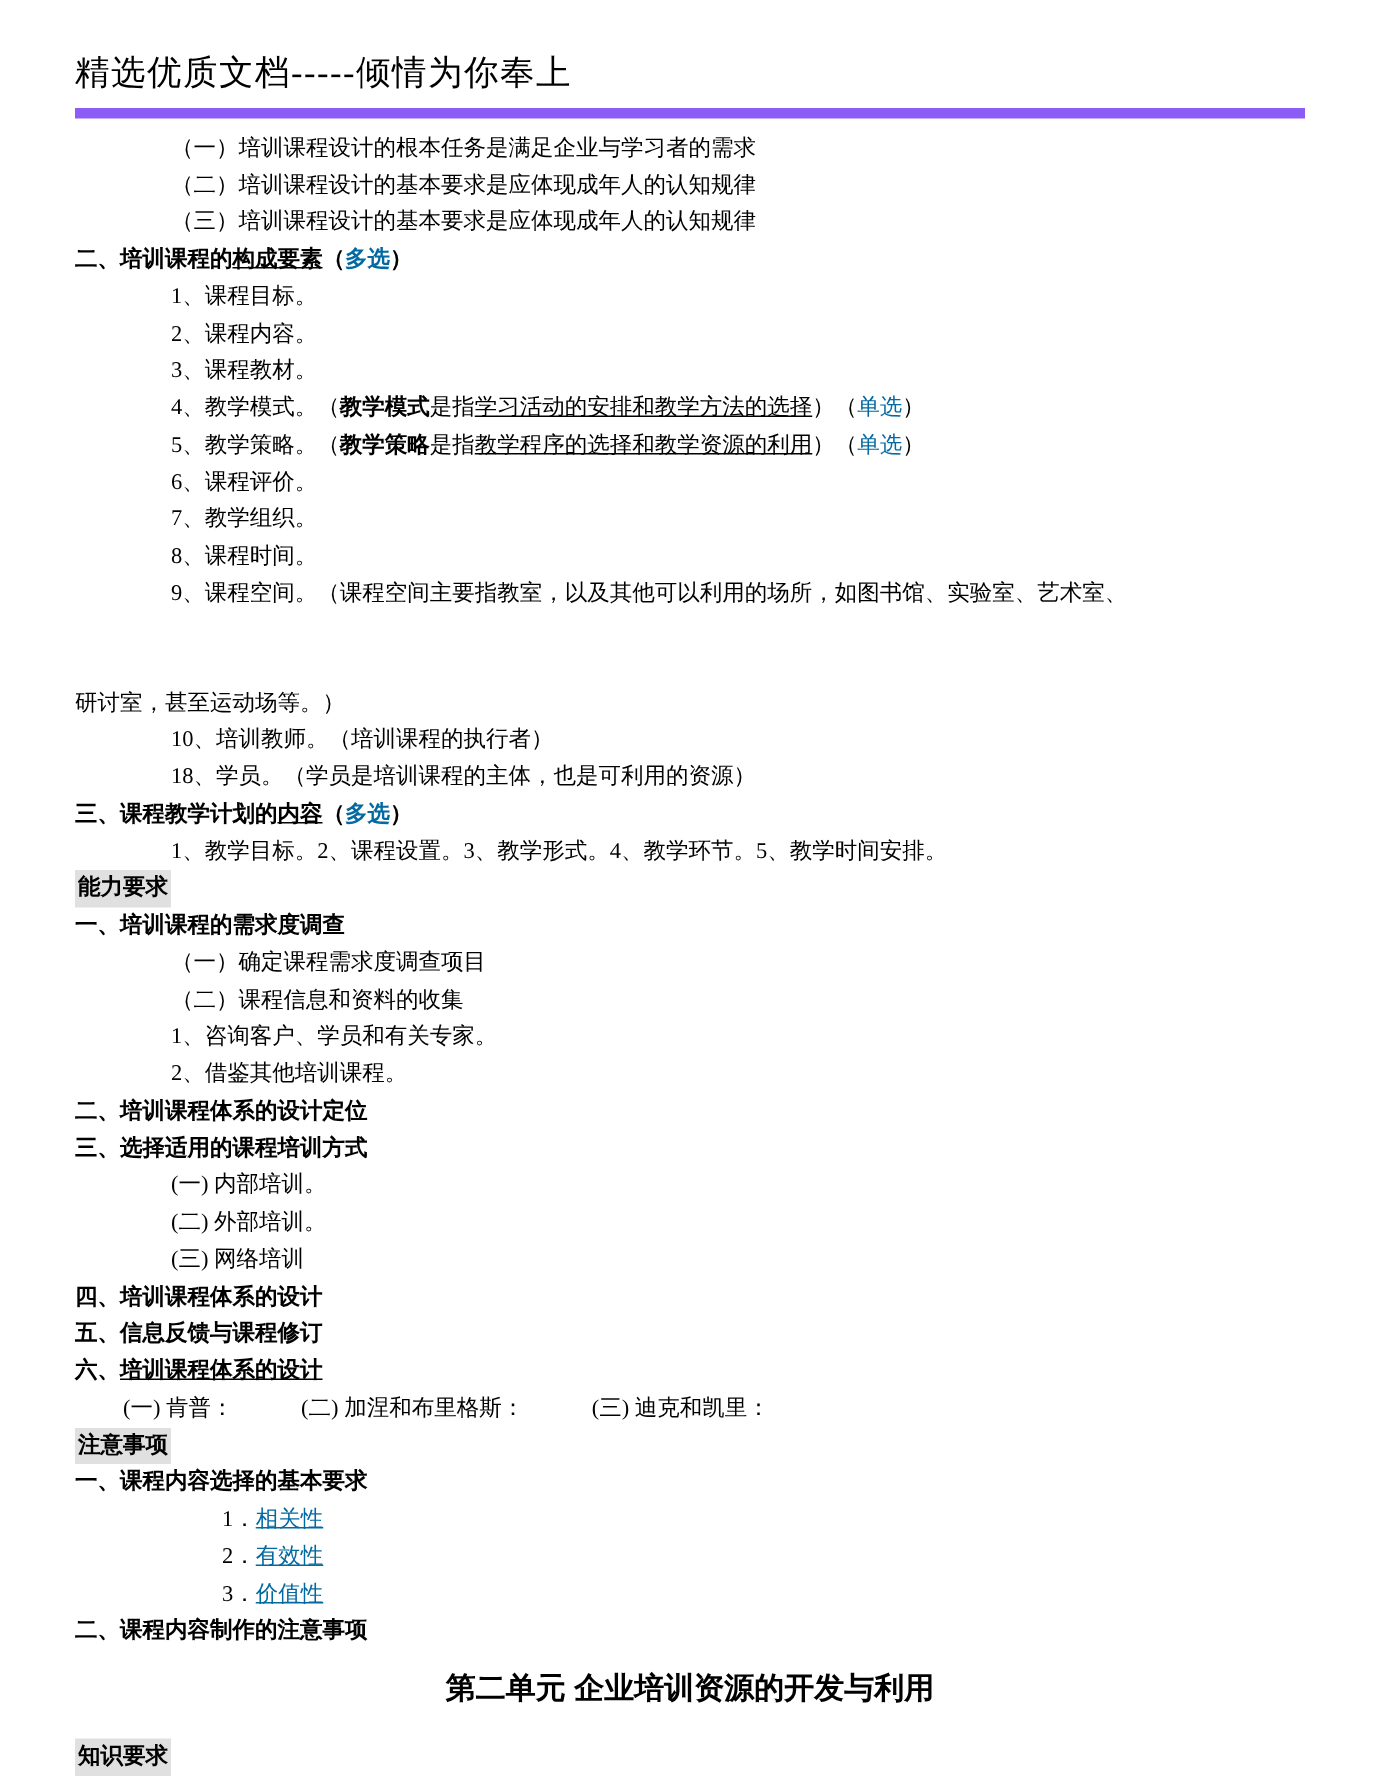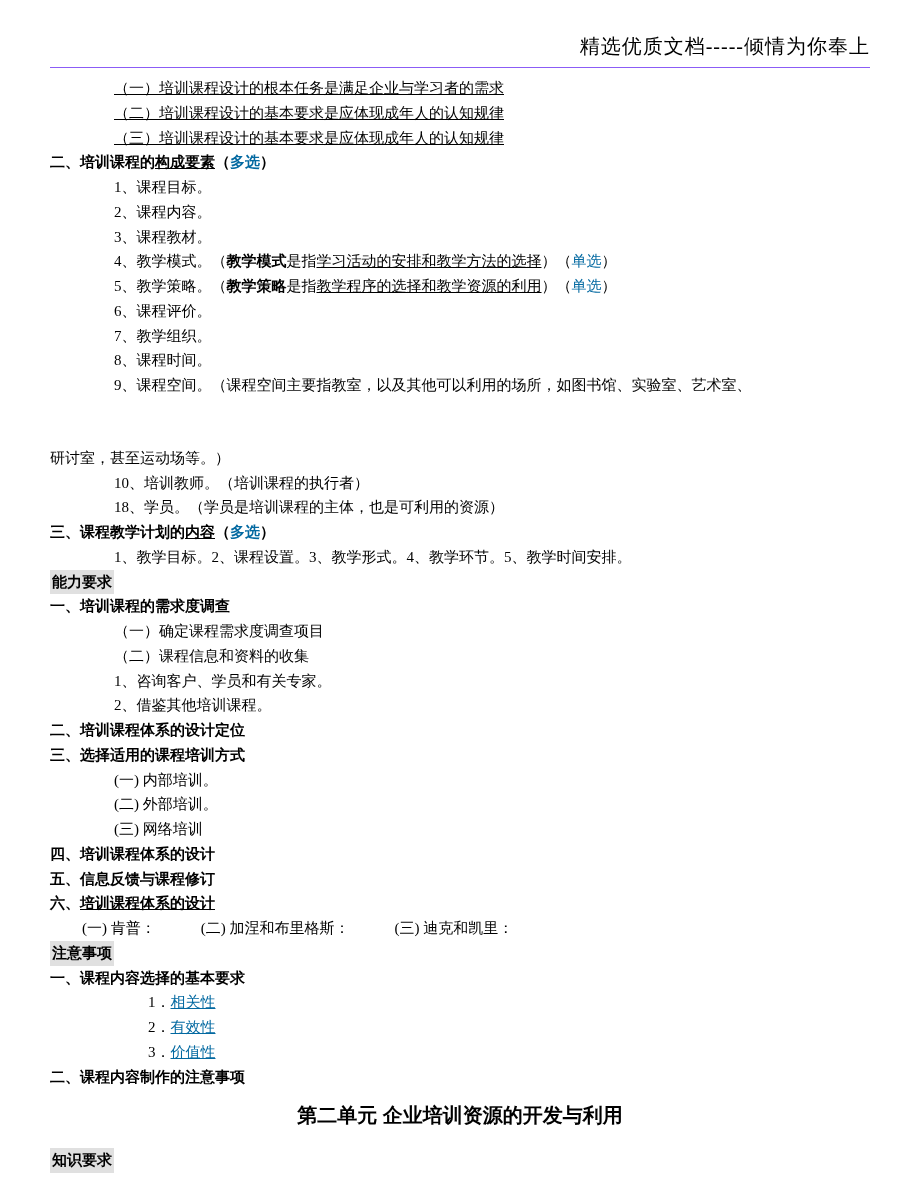--- a/index.html
+++ b/index.html
@@ -6,34 +6,34 @@
     body {
       font-family: "SimSun", "宋体", serif;
       font-size: 15px;
       line-height: 1.65;
       color: #000;
       background: #fff;
       width: 920px;
       padding: 30px 50px 20px 50px;
     }
     .header {
-      text-align: right;
-      font-size: 20px;
+      text-align: left;
+      font-size: 23px;
       padding-bottom: 4px;
-      border-bottom: 1px solid #8b5cf6;
+      border-bottom: 7px solid #8b5cf6;
       margin-bottom: 8px;
       letter-spacing: 1px;
     }
     .footer {
       text-align: center;
       font-size: 16px;
       padding-top: 20px;
       letter-spacing: 1px;
     }
-    .indent1 { padding-left: 64px; text-decoration: underline; }
+    .indent1 { padding-left: 64px; }
     .indent2 { padding-left: 64px; }
     .indent3 { padding-left: 98px; }
     .section { padding-left: 0; }
     .bold { font-weight: bold; }
     .red { color: #0369a1; }
     .underline { text-decoration: underline; }
     .highlight { background: #e0e0e0; display: inline-block; padding: 0 2px; }
     .line { margin-bottom: 0px; }
     .unit-title { text-align: center; font-size: 20px; font-weight: bold; margin: 10px 0 16px 0; font-family: "SimHei","黑体",sans-serif;}
     .p0 { padding-left: 0; margin-top: 48px; }

